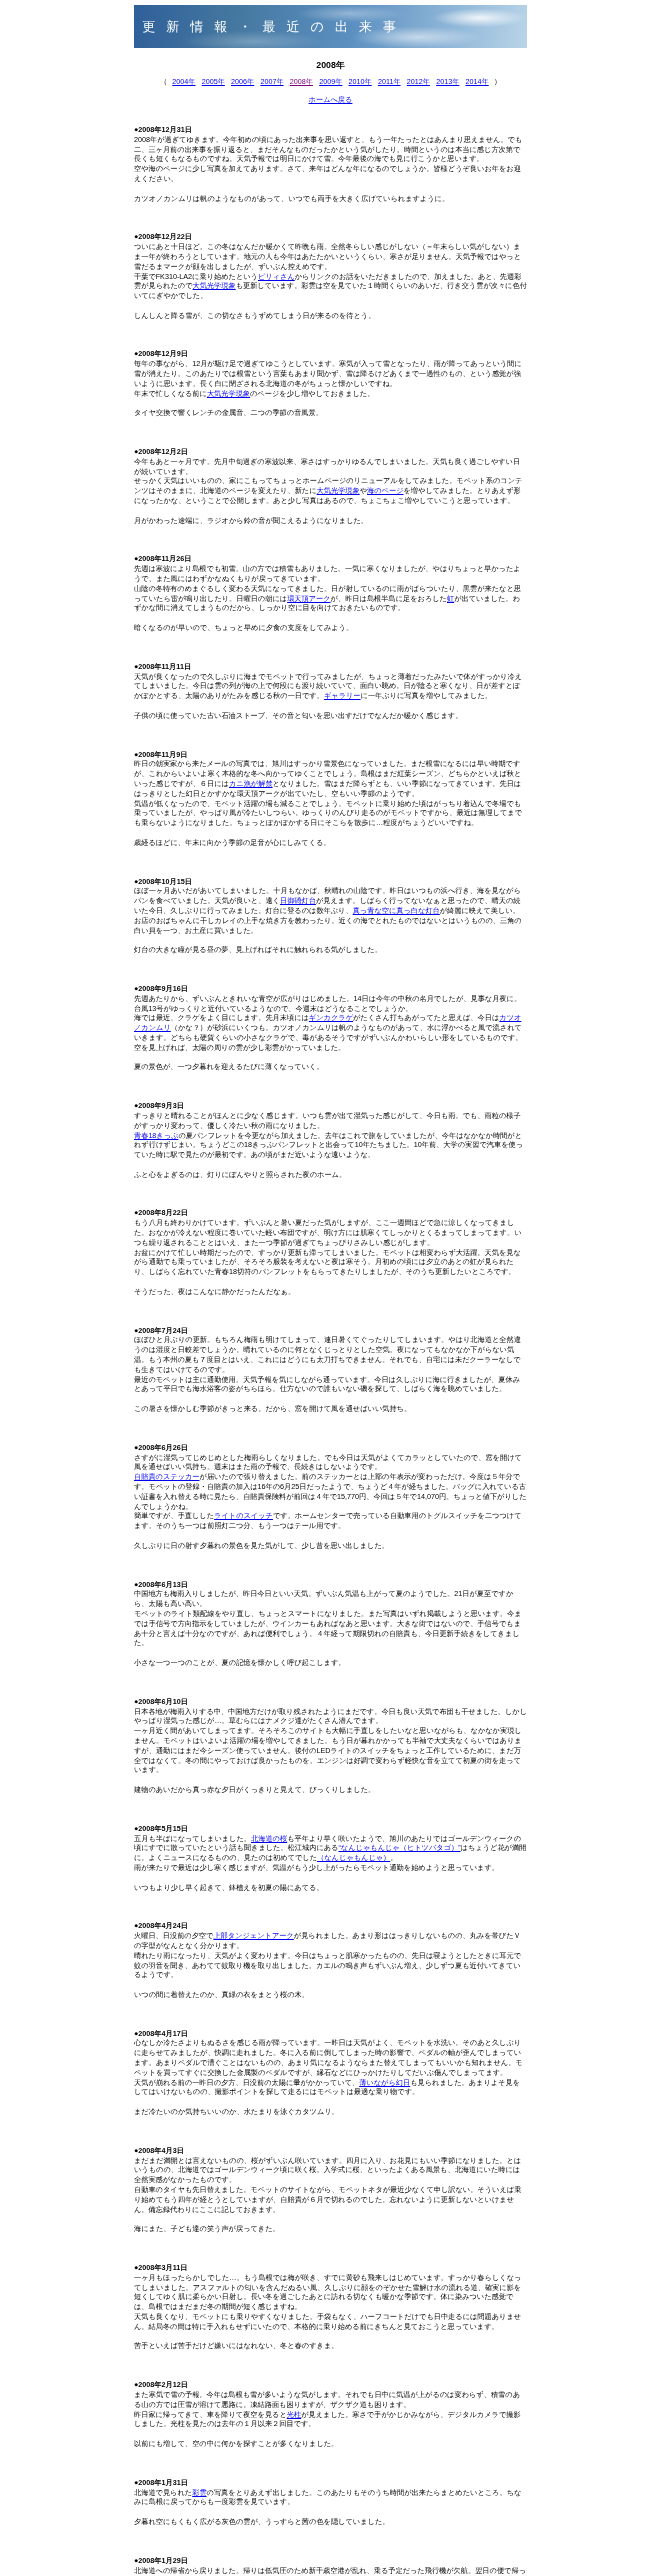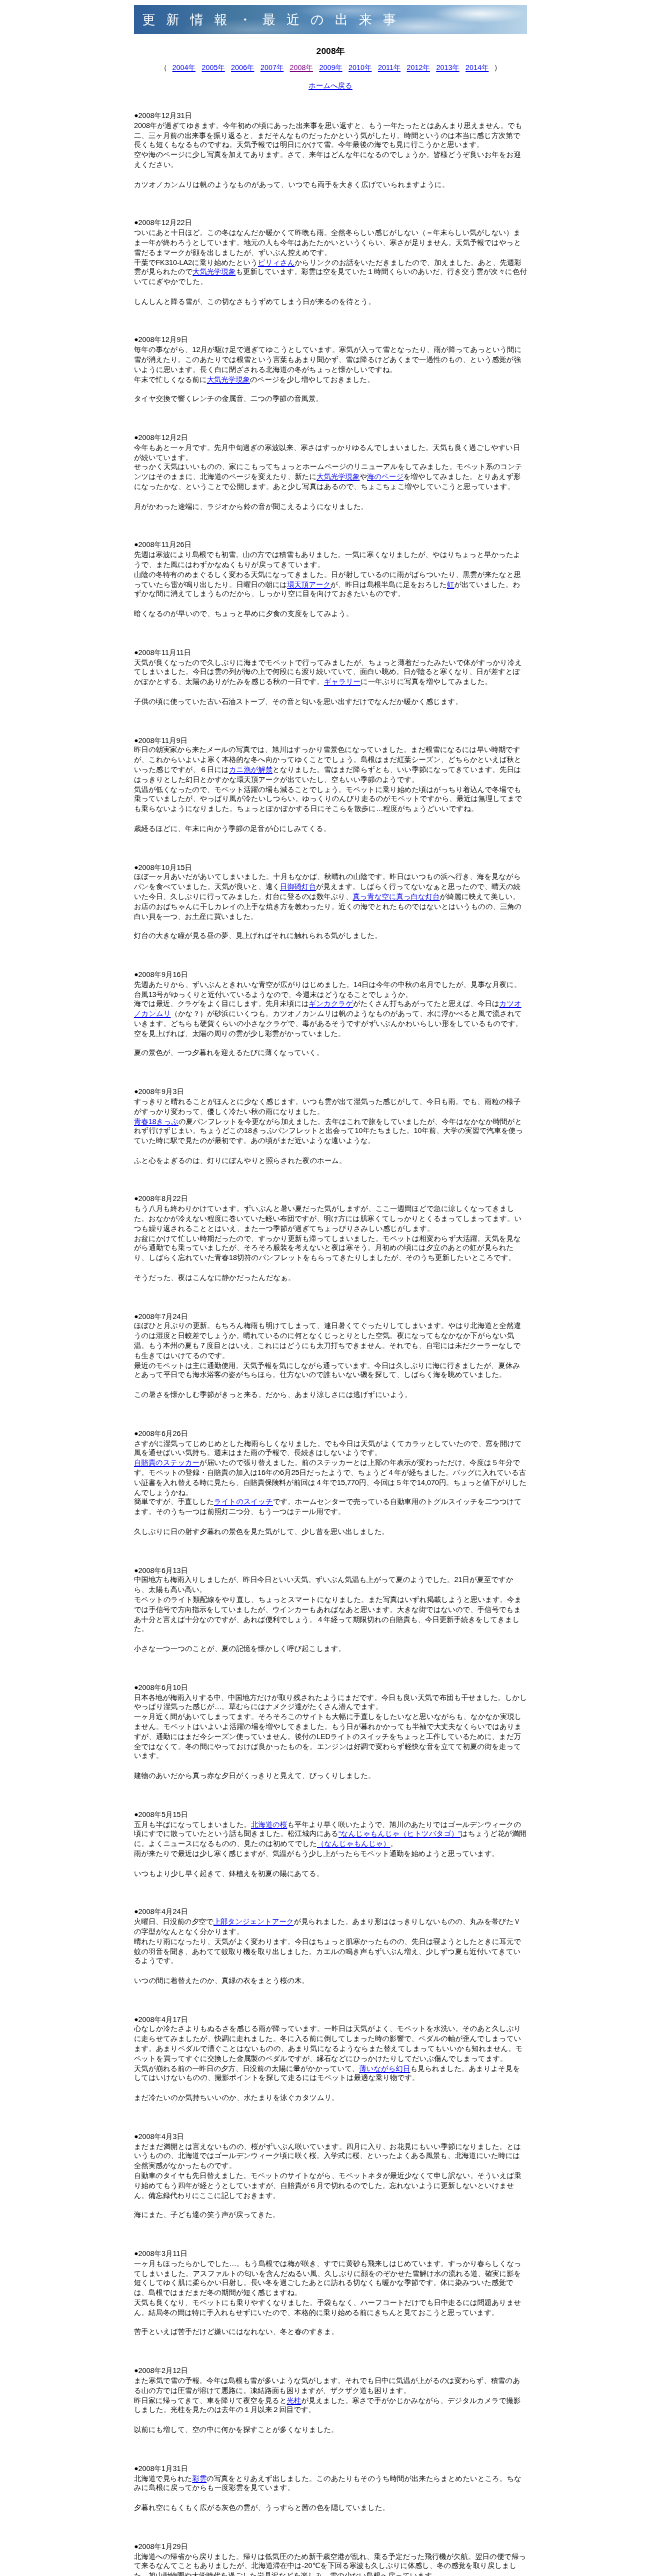--- a/index.html
+++ b/index.html
@@ -1,20 +1,20 @@
 <!DOCTYPE html>
 <html lang="ja" style="font-size:8.2px"><head>
 <meta charset="utf-8">
 <style>
   html,body{margin:0;padding:0;background:#ffffff;color:#000000;}
   body{font-family:"Liberation Sans","DejaVu Sans",sans-serif;font-size:7.2px;line-height:9.8px;}
   .page{width:393px;margin:0 auto;padding-top:5.2px;}
 
   .banner{
-    height:29px;
+    height:43px;
     display:flex;align-items:center;
     background:
       radial-gradient(ellipse 67px 13.4px at 88% 30%, rgba(255,255,255,.85), rgba(255,255,255,0) 70%),
       radial-gradient(ellipse 93px 15.5px at 72% 75%, rgba(255,255,255,.55), rgba(255,255,255,0) 70%),
       radial-gradient(ellipse 77px 12.4px at 55% 20%, rgba(255,255,255,.35), rgba(255,255,255,0) 70%),
       radial-gradient(ellipse 103px 15.5px at 30% 85%, rgba(255,255,255,.25), rgba(255,255,255,0) 70%),
       linear-gradient(100deg,#2f5f9a 0%,#44779f 25%,#5b8fc0 55%,#8fb6d8 80%,#b9d4e8 100%);
   }
   .banner-title{
     color:#ffffff;
@@ -28,21 +28,21 @@
 
   .year-heading{text-align:center;font-size:8.8px;font-weight:bold;margin:12.4px 0 6.2px 0;}
   .year-nav{text-align:center;margin:0 0 8.2px 0;}
   .year-nav a{color:#0000ee;text-decoration:underline;margin:0 3.1px;}
   .year-nav a.current{color:#800080;}
   .paren{margin:0 2.1px;}
   .home-link-line{text-align:center;margin:0 0 20.6px 0;}
   a{color:#0000ee;}
 
   .entry{margin-bottom:29px;}
-  .entry-date{font-weight:normal;}
+  .entry-date{font-weight:bold;}
   .entry p{margin:0;}
   .entry p.closing{margin-top:9.8px;}
 </style>
 </head>
 <body>
 
 <div class="page">
 
   <div class="banner">
     <span class="banner-title">更新情報・最近の出来事</span>
@@ -120,21 +120,21 @@
       <div class="entry">
         <div class="entry-date">●2008年8月22日</div>
         <p><span>もう八月も終わりかけています。ずいぶんと暑い夏だった気がしますが、ここ一週間ほどで急に涼しくなってきました。おなかが冷えない程度に巻いていた軽い布団ですが、明け方には肌寒くてしっかりとくるまってしまってます。いつも繰り返されることとはいえ、また一つ季節が過ぎてちょっぴりさみしい感じがします。</span></p>
         <p><span>お盆にかけて忙しい時期だったので、すっかり更新も滞ってしまいました。モペットは相変わらず大活躍。天気を見ながら通勤でも乗っていましたが、そろそろ服装を考えないと夜は寒そう。月初めの頃には夕立のあとの虹が見られたり、しばらく忘れていた青春18切符のパンフレットをもらってきたりしましたが、そのうち更新したいところです。</span></p>
         <p class="closing">そうだった、夜はこんなに静かだったんだなぁ。</p>
       </div>
       <div class="entry">
         <div class="entry-date">●2008年7月24日</div>
         <p><span>ほぼひと月ぶりの更新。もちろん梅雨も明けてしまって、連日暑くてぐったりしてしまいます。やはり北海道と全然違うのは湿度と日較差でしょうか。晴れているのに何となくじっとりとした空気。夜になってもなかなか下がらない気温。もう本州の夏も７度目とはいえ、これにはどうにも太刀打ちできません。それでも、自宅には未だクーラーなしでも生きてはいけてるのです。</span></p>
         <p><span>最近のモペットは主に通勤使用。天気予報を気にしながら通っています。今日は久しぶりに海に行きましたが、夏休みとあって平日でも海水浴客の姿がちらほら。仕方ないので誰もいない磯を探して、しばらく海を眺めていました。</span></p>
-        <p class="closing">この暑さを懐かしむ季節がきっと来る。だから、あまり涼しさには逃げずにいよう。</p>
+        <p class="closing">この暑さを懐かしむ季節がきっと来る。だから、窓を開けて風を通せばいい気持ち。</p>
       </div>
       <div class="entry">
         <div class="entry-date">●2008年6月26日</div>
         <p><span>さすがに湿気ってじめじめとした梅雨らしくなりました。でも今日は天気がよくてカラッとしていたので、窓を開けて風を通せばいい気持ち。週末はまた雨の予報で、長続きはしないようです。</span></p>
         <p><a href="#">自賠責のステッカー</a><span>が届いたので張り替えました。前のステッカーとは上部の年表示が変わっただけ。今度は５年分です。モペットの登録・自賠責の加入は16年の6月25日だったようで、ちょうど４年が経ちました。バッグに入れている古い証書を入れ替える時に見たら、自賠責保険料が前回は４年で15,770円、今回は５年で14,070円。ちょっと値下がりしたんでしょうかね。</span></p>
         <p><span>簡単ですが、手直しした</span><a href="#">ライトのスイッチ</a><span>です。ホームセンターで売っている自動車用のトグルスイッチを二つつけてます。そのうち一つは前照灯二つ分、もう一つはテール用です。</span></p>
         <p class="closing">久しぶりに日の射す夕暮れの景色を見た気がして、少し昔を思い出しました。</p>
       </div>
       <div class="entry">
         <div class="entry-date">●2008年6月13日</div>

